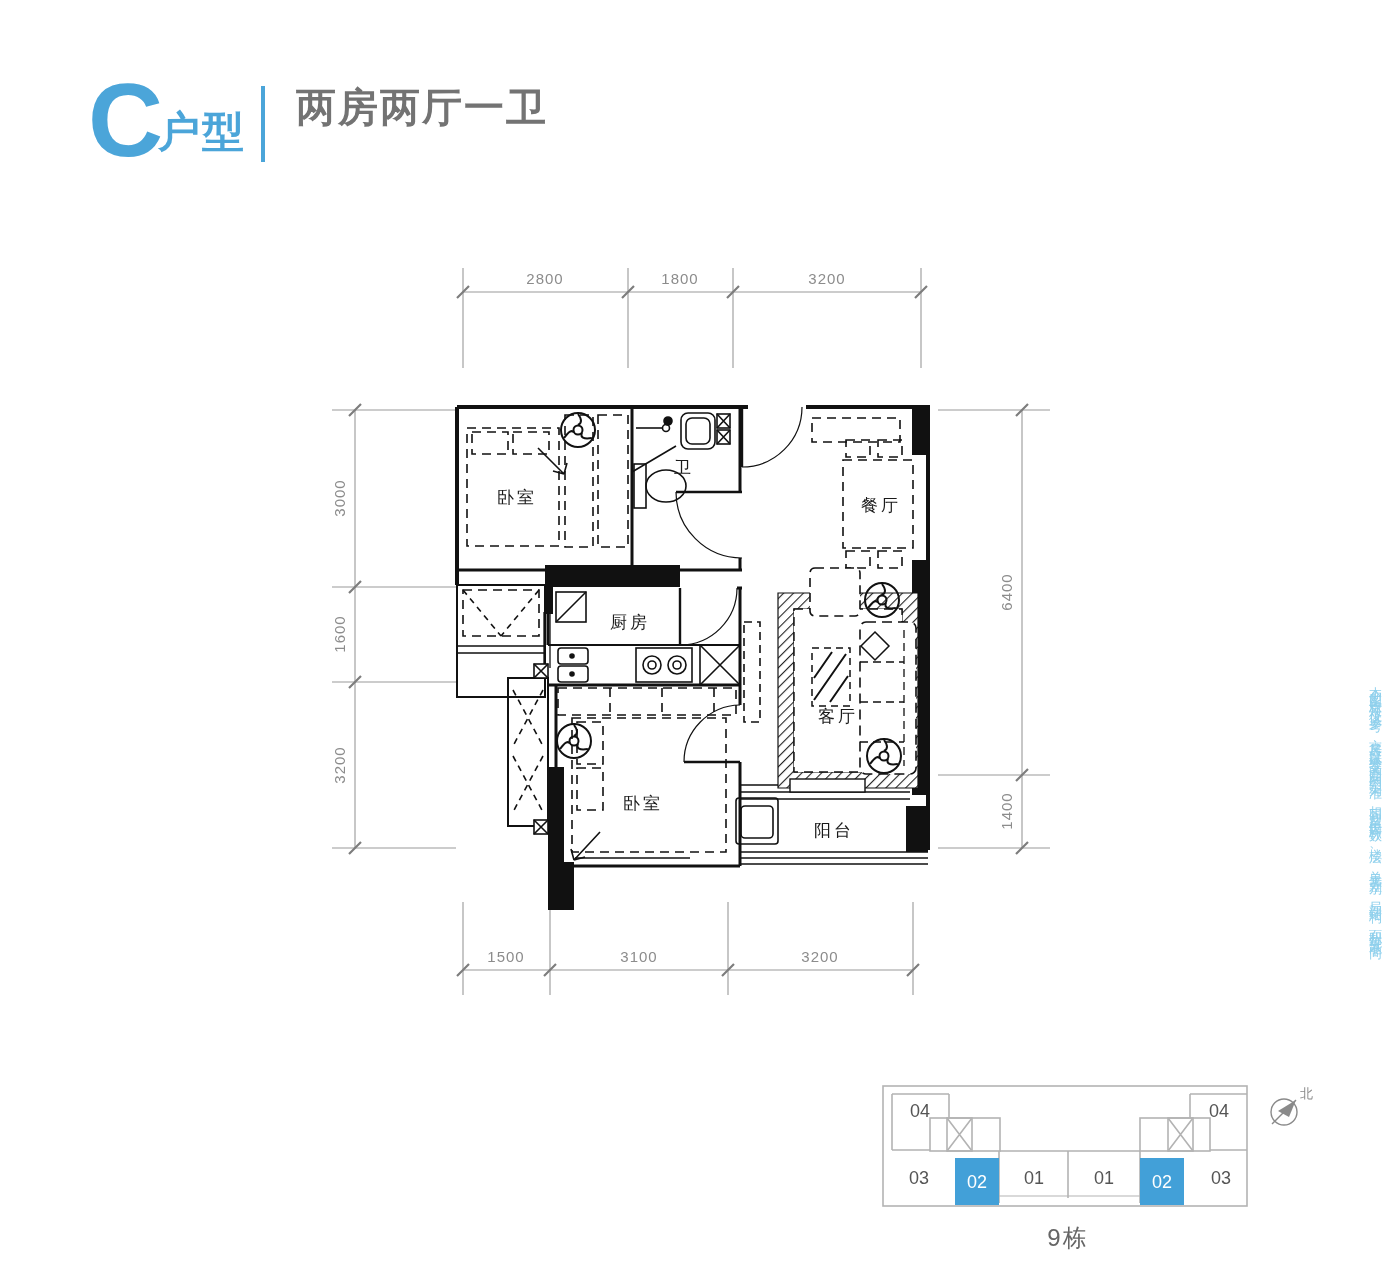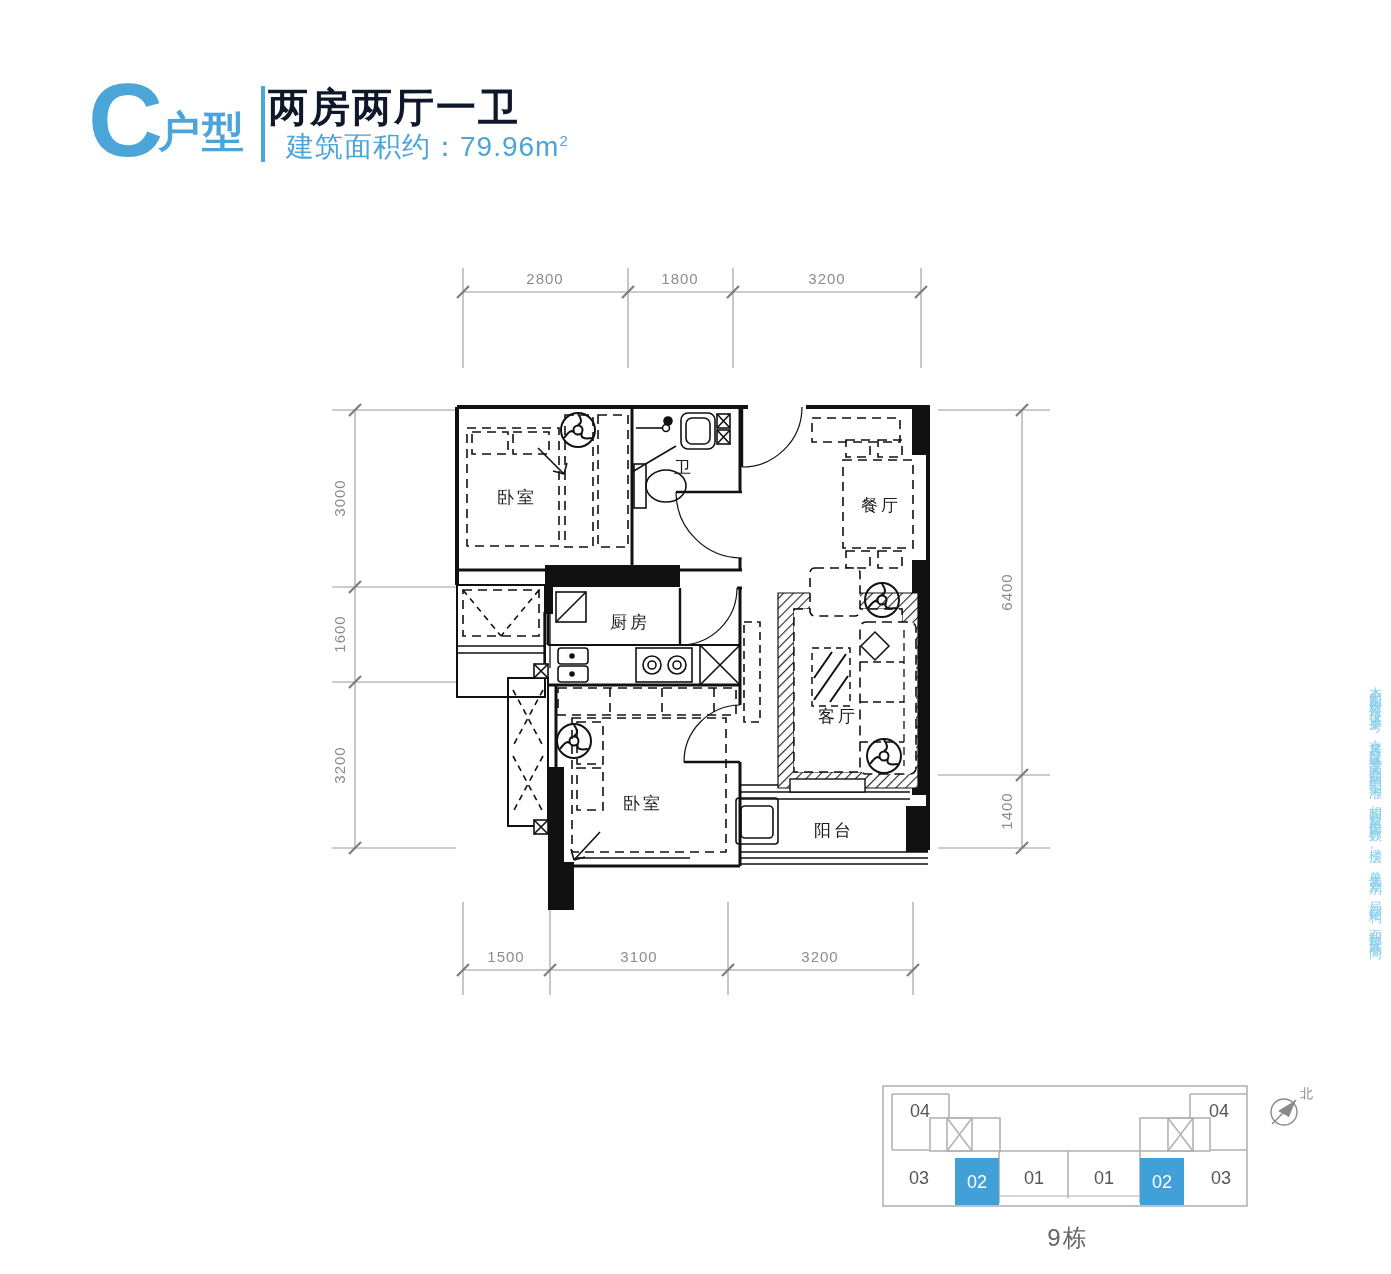--- a/index.html
+++ b/index.html
@@ -4,21 +4,21 @@
 <style>
   html,body{margin:0;padding:0;background:#ffffff;}
   body{width:1391px;height:1274px;position:relative;overflow:hidden;
        font-family:"Liberation Sans","DejaVu Sans",sans-serif;}
   .abs{position:absolute;}
   
   #hdr{left:0;top:0;width:700px;height:220px;}
   #type-letter{left:88px;top:68px;font-size:104px;font-weight:bold;color:#4ba5d9;line-height:1;}
   #type-suffix{left:158px;top:104px;font-size:42px;font-weight:600;color:#4ba5d9;letter-spacing:2px;}
   #hdr-divider{left:261px;top:86px;width:4px;height:76px;background:#4ba5d9;}
-  #hdr-title{left:268px;top:80px;font-size:40px;font-weight:600;color:#0f172a;letter-spacing:2px;}
+  #hdr-title{left:296px;top:80px;font-size:40px;font-weight:600;color:#737373;letter-spacing:2px;}
   #hdr-area{left:286px;top:128px;font-size:28px;font-weight:500;color:#4ba5d9;letter-spacing:1px;}
   #hdr-area sup{font-size:15px;}
   
   #disclaimer{left:1358px;top:676px;height:560px;width:26px;
     writing-mode:vertical-rl;text-orientation:upright;
     font-size:13px;letter-spacing:3px;color:#8fd0ec;line-height:1.4;}
   
   #plansvg{left:0;top:0;width:1391px;height:1274px;}
   text.room{font-size:17px;fill:#1a1a1a;letter-spacing:3px;}
   text.dim{font-size:15px;fill:#8c8c8c;letter-spacing:1px;}
@@ -28,21 +28,20 @@
   text.north{font-size:13px;fill:#8a8a8a;}
 </style>
 </head>
 <body>
 
 <div class="abs" id="hdr">
   <div class="abs" id="type-letter">C</div>
   <div class="abs" id="type-suffix">户型</div>
   <div class="abs" id="hdr-divider"></div>
   <div class="abs" id="hdr-title">两房两厅一卫</div>
-  <div class="abs" id="hdr-area"><span>建筑面积约：79.96m</span><sup>2</sup></div>
 </div>
 
 <svg class="abs" id="plansvg" viewBox="0 0 1391 1274" xmlns="http://www.w3.org/2000/svg">
   <defs>
     <pattern id="hatch" width="7" height="7" patternUnits="userSpaceOnUse" patternTransform="rotate(45)">
       <rect width="7" height="7" fill="#ffffff"></rect>
       <line x1="0" y1="0" x2="0" y2="7" stroke="#222" stroke-width="2.2"></line>
     </pattern>
     <g id="fan" stroke="#111" stroke-width="2" fill="none">
       <circle r="17"></circle>

